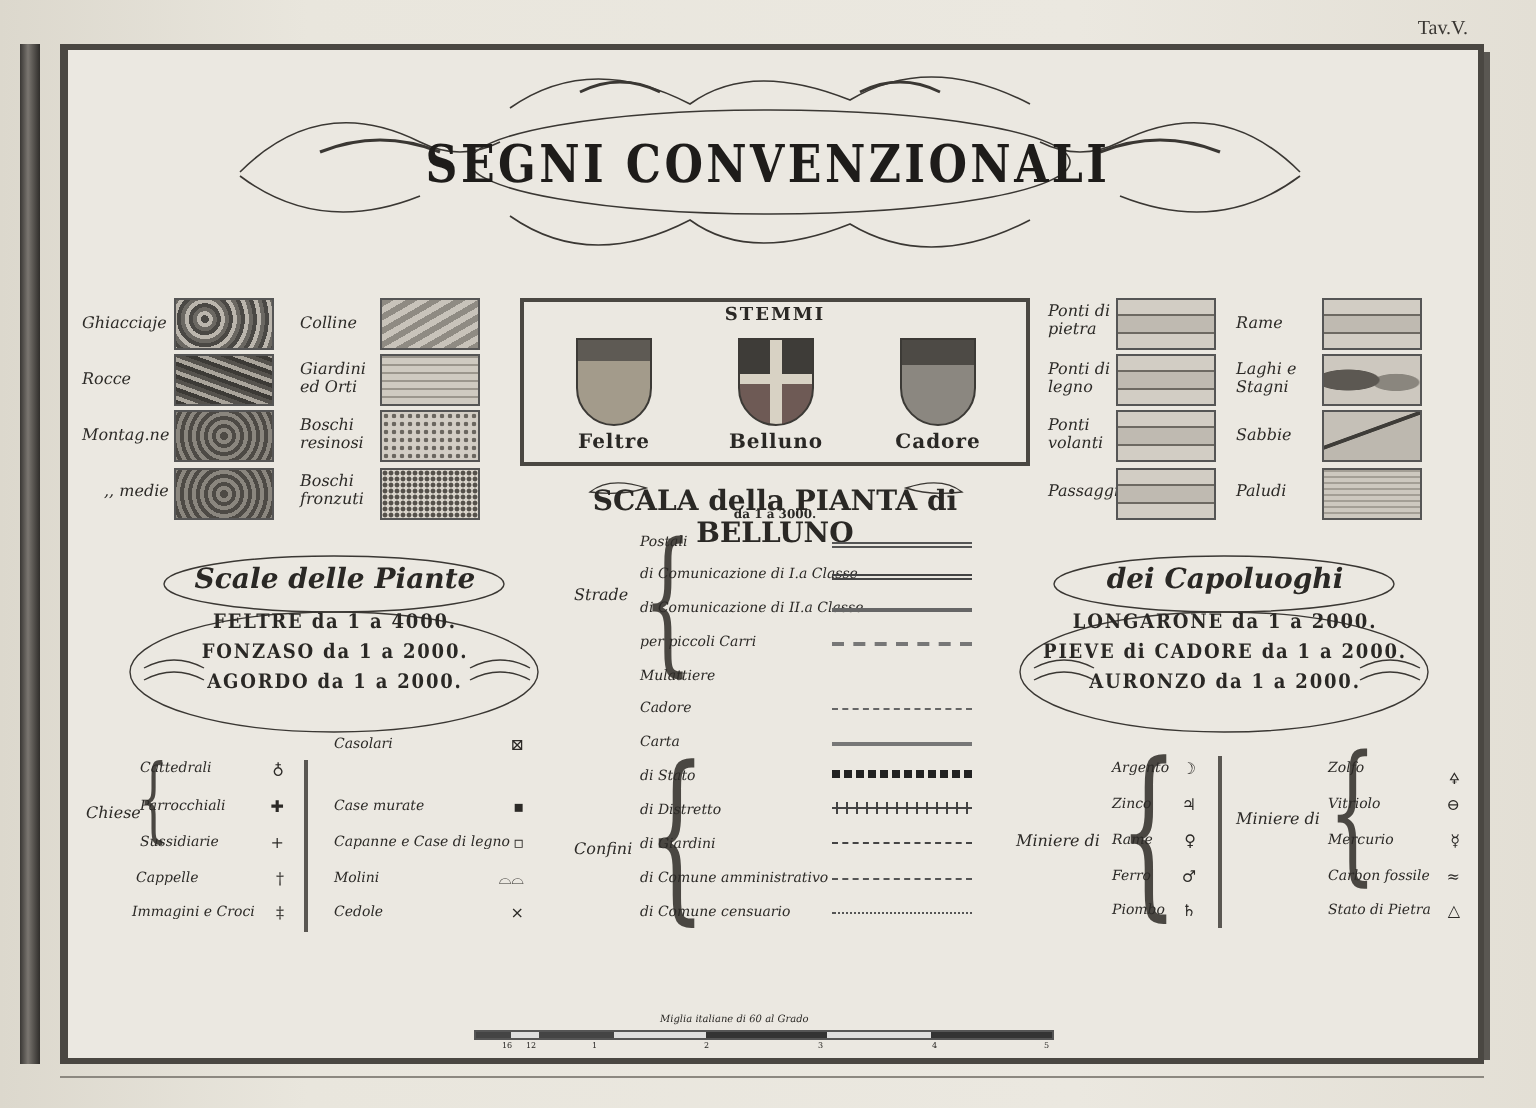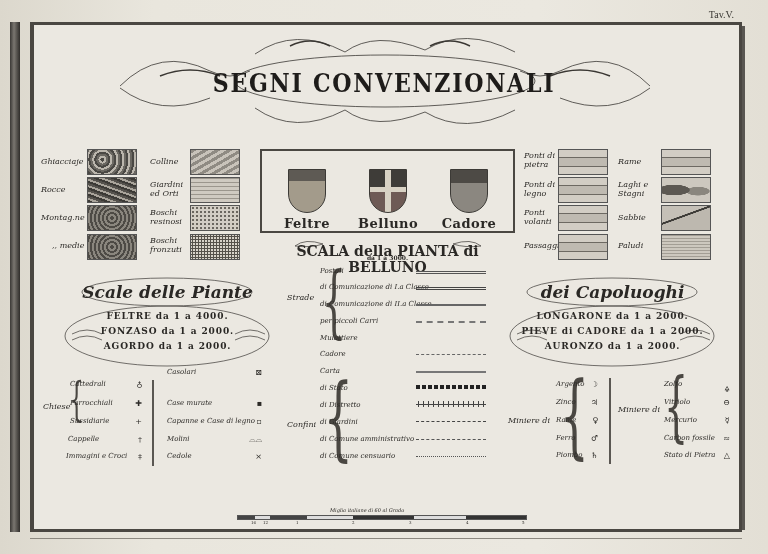--- a/index.html
+++ b/index.html
@@ -21,28 +21,28 @@
   .t-garden{background:repeating-linear-gradient(0deg,#cfcac1 0 3px,#9b968d 3px 4px),#cfcac1;}
   .t-resin{background:radial-gradient(circle,#6a665f 1px,transparent 1.3px) 0 0/4px 4px,#d2cdc4;}
   .t-leaf{background:radial-gradient(circle,#55514b 1px,transparent 1.4px) 0 0/3px 3px,#d8d3ca;}
   .t-water{background:linear-gradient(180deg,#d2cdc4 0 30%,#6d6962 30% 34%,#bfbab1 34% 66%,#6d6962 66% 70%,#d2cdc4 70%);}
   .t-lake{background:radial-gradient(ellipse at 25% 50%,#5c5852 0 30%,transparent 32%),radial-gradient(ellipse at 75% 55%,#8a867e 0 22%,transparent 24%),#cdc8bf;}
   .t-sand{background:linear-gradient(160deg,#c5c0b7 0 40%,#3e3c38 41% 45%,#bdb8af 46%);}
   .t-swamp{background:repeating-linear-gradient(0deg,#cdc8bf 0 2px,#a39e95 2px 3px);}
   .stemmi-box{position:absolute;left:260px;top:149px;width:255px;height:84px;border:2px solid #4a4742;box-sizing:border-box;}
   .stemmi-title{position:absolute;left:0;width:100%;top:2px;text-align:center;font-weight:bold;font-size:9px;letter-spacing:1px;}
   .shield{position:absolute;top:18px;width:38px;height:44px;border:1px solid #3c3a36;border-radius:0 0 19px 19px;box-sizing:border-box;}
-  .shield-name{position:absolute;top:65px;width:60px;text-align:center;font-size:13px;font-weight:bold;letter-spacing:0.5px;}
+  .shield-name{position:absolute;top:65px;width:60px;text-align:center;font-size:10px;font-weight:bold;letter-spacing:0.5px;}
   .sh-feltre{background:linear-gradient(180deg,#5e5a54 0 25%,#a39b8b 25% 100%);}
   .sh-belluno{background:linear-gradient(90deg,transparent 42%,#d8d2c4 42% 58%,transparent 58%),linear-gradient(180deg,#3e3c38 0 40%,#d8d2c4 40% 52%,#6e5a55 52%);}
   .sh-cadore{background:linear-gradient(180deg,#4d4a45 0 30%,#8b8780 30% 100%);}
   .scala-title{position:absolute;left:260px;width:255px;top:243px;text-align:center;font-size:14px;font-weight:bold;}
   .scala-sub{position:absolute;left:260px;width:255px;top:254px;text-align:center;font-size:6px;font-weight:bold;}
   .scale-block{position:absolute;text-align:center;}
-  .scale-head{font-family:"DejaVu Serif",serif;font-weight:bold;font-size:17px;font-style:italic;}
+  .scale-head{font-family:"DejaVu Serif",serif;font-weight:bold;font-size:14px;font-style:italic;}
   .scale-line{font-size:10px;font-weight:bold;letter-spacing:1px;line-height:15px;transform:scaleX(0.9);}
   .legend-row{position:absolute;font-family:"DejaVu Serif",serif;font-style:italic;font-size:7px;color:#2c2a27;height:10px;}
   .legend-row .sym{position:absolute;font-style:normal;font-size:8px;}
   .vline{position:absolute;background:#5a5752;width:2px;}
   .brace{position:absolute;font-size:42px;font-family:"DejaVu Serif",serif;color:#4a4742;line-height:1;transform:scaleX(0.5);}
   .linesym{position:absolute;height:0;}
   .footer-text{position:absolute;left:0;width:768px;top:495px;text-align:center;font-size:8px;letter-spacing:0.5px;}
   .scalebar{position:absolute;left:237px;top:515px;width:288px;height:3px;border:1px solid #555;background:linear-gradient(90deg,#444 0 6%,#ddd 6% 11%,#444 11% 24%,#ddd 24% 40%,#333 40% 61%,#ddd 61% 79%,#333 79% 100%);}
   .scalebar-label{position:absolute;left:330px;top:507px;font-size:5px;font-style:italic;}
   .tick{position:absolute;top:520px;font-size:4px;}
@@ -85,20 +85,21 @@
   <div class="lbl" style="left:150px;top:157px">Colline</div>
   <div class="tile t-hill" style="left:190px;top:149px"></div>
   <div class="lbl" style="left:150px;top:180px;width:38px">Giardini ed Orti</div>
   <div class="tile t-garden" style="left:190px;top:177px"></div>
   <div class="lbl" style="left:150px;top:208px;width:38px">Boschi resinosi</div>
   <div class="tile t-resin" style="left:190px;top:205px"></div>
   <div class="lbl" style="left:150px;top:236px;width:38px">Boschi fronzuti</div>
   <div class="tile t-leaf" style="left:190px;top:234px"></div>
 
   <div class="stemmi-box">
+    <div class="stemmi-title">STEMMI</div>
     <div class="shield sh-feltre" style="left:26px"></div>
     <div class="shield-name" style="left:15px">Feltre</div>
     <div class="shield sh-belluno" style="left:107px"></div>
     <div class="shield-name" style="left:96px">Belluno</div>
     <div class="shield sh-cadore" style="left:188px"></div>
     <div class="shield-name" style="left:177px">Cadore</div>
   </div>
   <svg class="flourish" style="left:293px;top:236px" width="190" height="20" viewBox="0 0 190 20">
     <g fill="none" stroke="#3a3733" stroke-width="0.7">
         <path d="M2 10 q10 -8 28 -2 q-12 4 -28 2z"></path>

